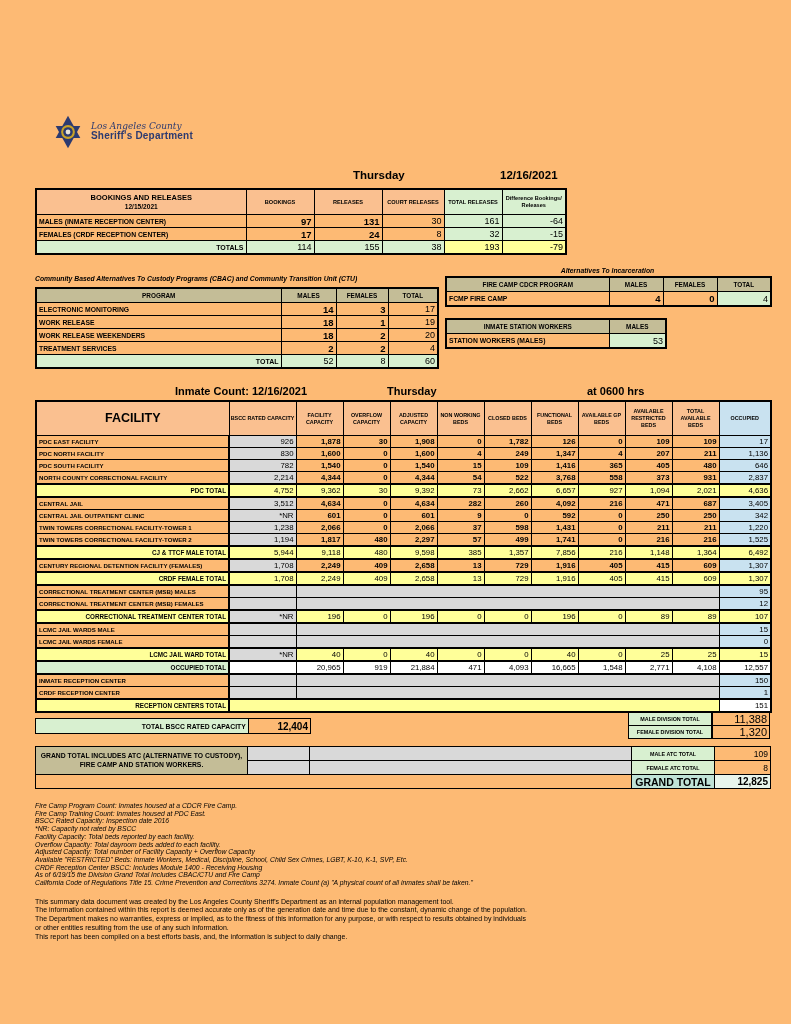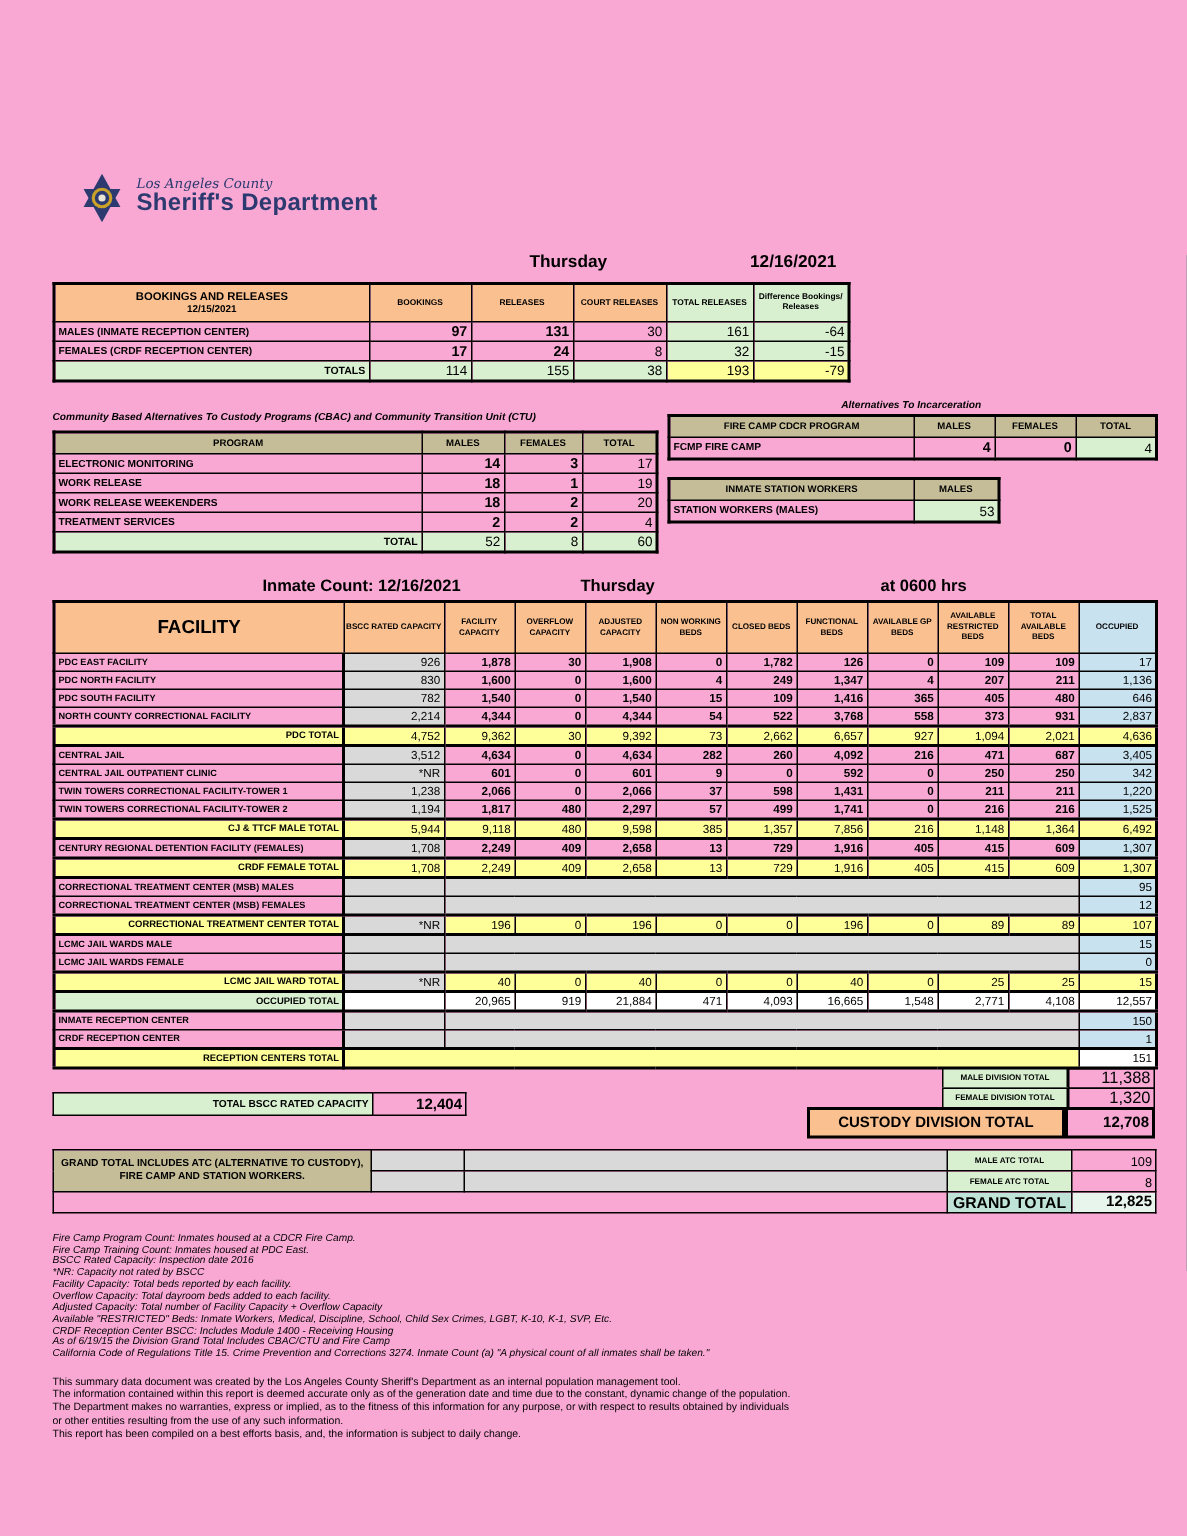--- a/index.html
+++ b/index.html
@@ -1,23 +1,23 @@
 <!DOCTYPE html>
 <html><head>
 <meta charset="utf-8">
 <style>
   html,body{margin:0;padding:0;background:#9a9a9a;}
-  .page{width:791px;height:1024px;background:#f9a8d4;position:relative;margin:0 auto;
+  .page{width:791px;height:1024px;background:#fdba74;position:relative;margin:0 auto;
         font-family:"Liberation Sans",sans-serif;color:#000;box-sizing:border-box;
         padding:112px 21px 0 35px;overflow:hidden;}
   
   .logo{display:flex;align-items:center;gap:8px;margin-left:18px;height:40px;}
   .agency{line-height:1.05;}
   .agency .script{font-family:"DejaVu Serif",serif;font-style:italic;font-size:9px;color:#2c3a70;display:block;}
-  .agency .name{font-weight:bold;font-size:16px;color:#2c3a70;letter-spacing:.2px;display:block;}
+  .agency .name{font-weight:bold;font-size:10px;color:#2c3a70;letter-spacing:.2px;display:block;}
   .title{text-align:center;font-size:15px;font-weight:bold;margin-top:12px;}
   .dayrow{position:relative;height:13px;margin-top:17px;font-weight:bold;font-size:11.5px;}
   .dayrow .day{position:absolute;left:318px;}
   .dayrow .date{position:absolute;left:465px;}
   
   table.tbl{border-collapse:collapse;table-layout:fixed;}
   .tbl th,.tbl td{border:1px solid #000;padding:0 2px;overflow:hidden;white-space:nowrap;}
   .orange{background:#FAC090;}
   .green{background:#D8F0D0;}
   .yellow{background:#FFFF99;}
@@ -573,24 +573,20 @@
       </table>
     <div class="divtots">
       <div class="divrow">
         <span class="divlbl">MALE DIVISION TOTAL</span>
         <span class="divval">11,388</span>
       </div>
       <div class="divrow">
         <span class="divlbl">FEMALE DIVISION TOTAL</span>
         <span class="divval">1,320</span>
       </div>
-      <div class="divrow cust">
-        <span class="divlbl">CUSTODY DIVISION TOTAL</span>
-        <span class="divval">12,708</span>
-      </div>
     </div>
   </div>
 
   <table class="grand">
     <colgroup>
         <col style="width:212px">
         <col style="width:62px">
         <col style="width:322px">
         <col style="width:83px">
         <col style="width:56px">

